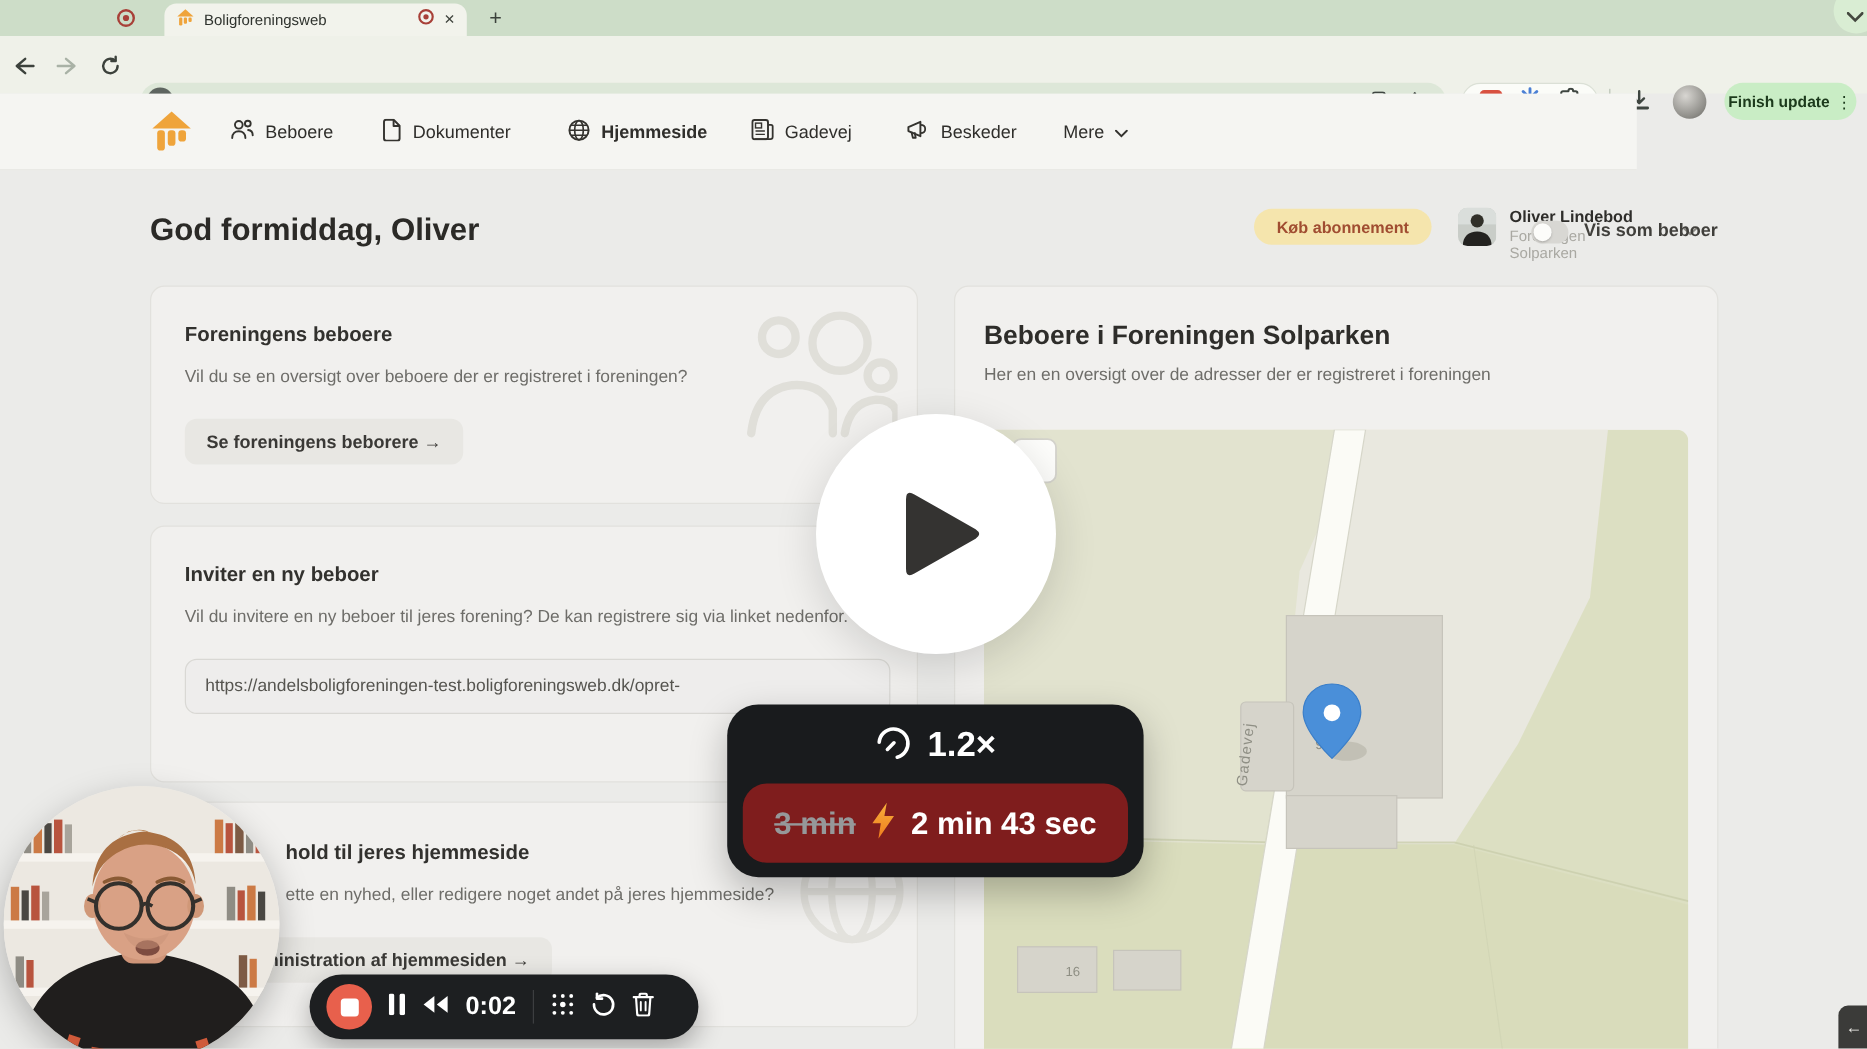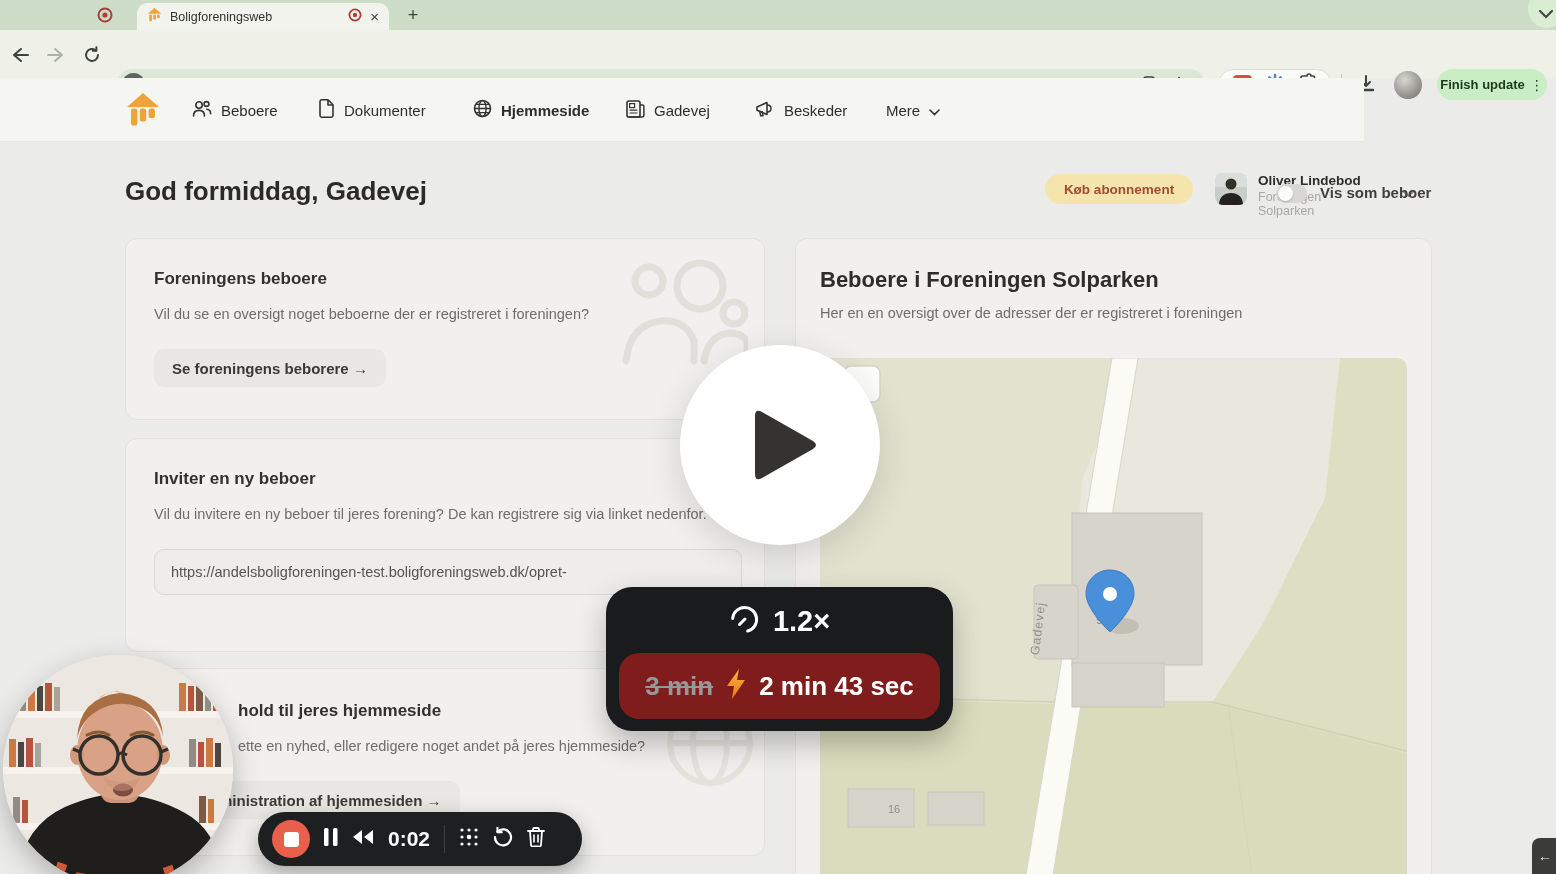--- a/index.html
+++ b/index.html
@@ -269,38 +269,38 @@
       <div class="user-name">Oliver Lindebod</div>
       <div class="user-org">Foreningen Solparken</div>
     </div>
     <span class="abs" style="left:1402px;top:106px;">
       <svg width="13" height="8">
           <polyline points="1,1 6.5,6 12,1" fill="none" stroke="#8a8984" stroke-width="1.8" stroke-linecap="round"></polyline>
         </svg>
     </span>
   </div>
 
-  <div class="abs greeting">God formiddag, Gadevej</div>
+  <div class="abs greeting">God formiddag, Oliver</div>
   <div class="abs toggle">
       <span class="knob"></span>
     </div>
   <div class="abs toggle-label">Vis som beboer</div>
 
   <div class="abs card" style="left:125px;top:238px;width:640px;height:182px;padding:30px 28px;">
     <svg class="abs watermark" style="right:16px;top:12px;" width="130" height="115" viewBox="0 0 130 115">
       <g fill="none" stroke="#dcdbd5" stroke-width="7" stroke-linecap="round">
         <circle cx="82" cy="35" r="23"></circle>
           <circle cx="31" cy="30" r="14"></circle>
           <circle cx="116" cy="62" r="11"></circle>
         <path d="M8 110 Q12 74 42 70 Q68 68 76 90 L76 110"></path>
         <path d="M86 110 Q90 84 112 82 Q126 82 129 92 L129 110"></path>
       </g>
     </svg>
     <div class="card-title">Foreningens beboere</div>
-    <div class="card-desc" style="margin-top:14px;max-width:520px;">Vil du se en oversigt noget beboerne der er registreret i foreningen?</div>
+    <div class="card-desc" style="margin-top:14px;max-width:520px;">Vil du se en oversigt over beboere der er registreret i foreningen?</div>
     <div class="card-btn" style="margin-top:24px;">Se foreningens beborere →</div>
   </div>
 
   <div class="abs card" style="left:125px;top:438px;width:640px;height:214px;padding:30px 28px;">
     <div class="card-title">Inviter en ny beboer</div>
     <div class="card-desc" style="margin-top:14px;max-width:560px;">Vil du invitere en ny beboer til jeres forening? De kan registrere sig via linket nedenfor.</div>
     <div class="linkbox" style="margin-top:24px;width:588px;">https://andelsboligforeningen-test.boligforeningsweb.dk/opret-</div>
   </div>
 
   <div class="abs card" style="left:125px;top:668px;width:640px;height:188px;">

